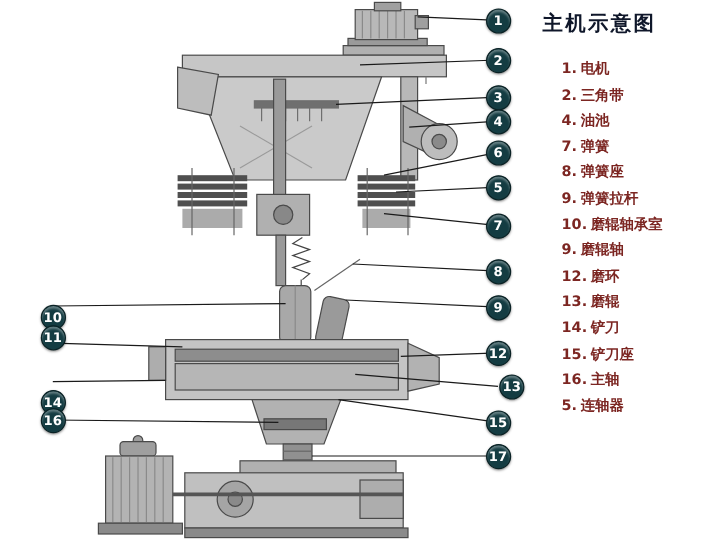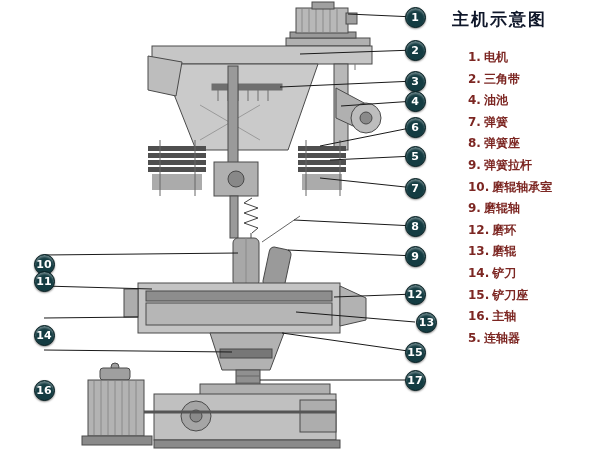--- a/index.html
+++ b/index.html
@@ -186,21 +186,21 @@
         <div class="callout" style="left: 404.5px; top: 116.5px;">6</div>
         <div class="callout" style="left: 404.5px; top: 177.5px;">7</div>
         <div class="callout" style="left: 404.5px; top: 215.5px;">8</div>
         <div class="callout" style="left: 404.5px; top: 245.5px;">9</div>
         <div class="callout" style="left: 33.5px; top: 254px;">10</div>
         <div class="callout" style="left: 33.5px; top: 271px;">11</div>
         <div class="callout" style="left: 404.5px; top: 283.5px;">12</div>
         <div class="callout" style="left: 416px; top: 311.5px;">13</div>
         <div class="callout" style="left: 33.5px; top: 325px;">14</div>
         <div class="callout" style="left: 404.5px; top: 341.5px;">15</div>
-        <div class="callout" style="left: 33.5px; top: 339.5px; margin-top: 40px;">16</div>
+        <div class="callout" style="left: 33.5px; top: 339.5px;">16</div>
         <div class="callout" style="left: 404.5px; top: 369.5px;">17</div>
       </div>
   </div>
 
   <div class="legend">
     <h1 class="title">主机示意图</h1>
     <div class="legend-list" id="legend-list">
         <div class="legend-item"><span class="num">1.</span><span>电机</span></div>
         <div class="legend-item"><span class="num">2.</span><span>三角带</span></div>
         <div class="legend-item"><span class="num">4.</span><span>油池</span></div>

